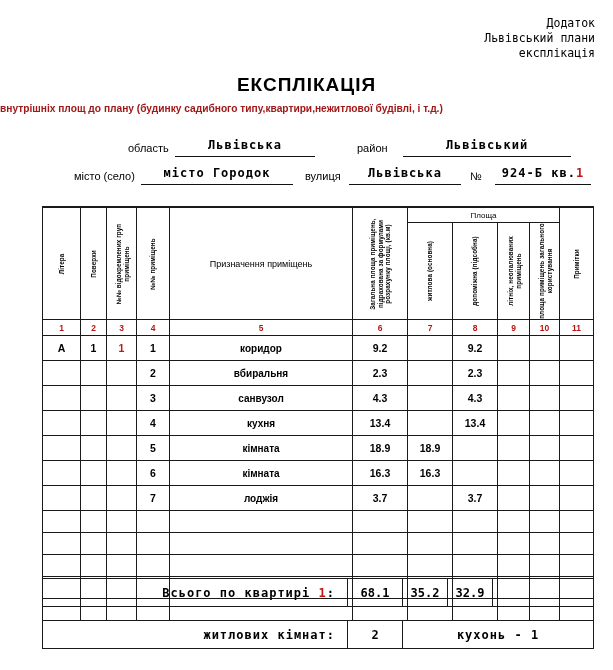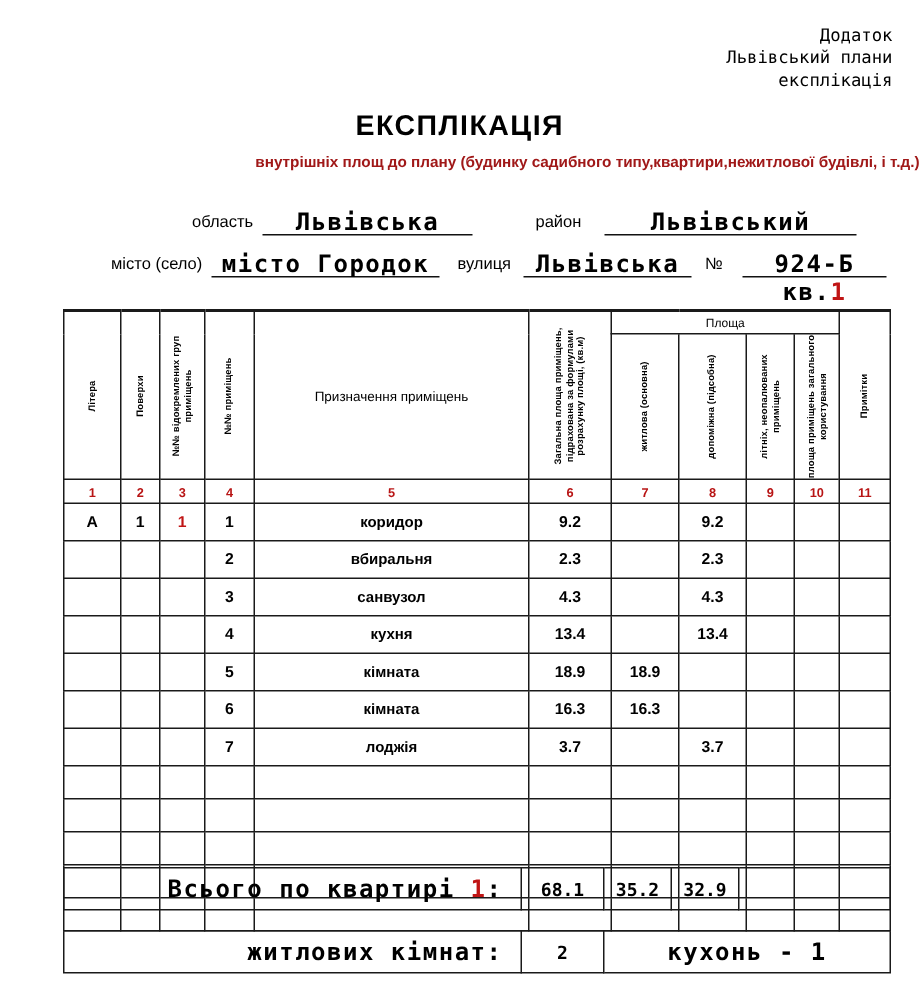--- a/index.html
+++ b/index.html
@@ -37,21 +37,21 @@
     text-align: center;
     font-size: 19px;
     font-weight: bold;
     letter-spacing: 1px;
   }
   .subtitle {
     position: absolute;
     top: 103px;
     left: 0;
     width: 613px;
-    text-align: right;
+    text-align: left;
     color: #a01818;
     font-size: 10.2px;
     font-weight: bold;
   }
 
   
   .addr-row {
     position: absolute;
     left: 0;
     width: 599px;
@@ -65,21 +65,21 @@
     font-size: 11px;
     top: 4px;
   }
   .fld {
     position: absolute;
     top: 0;
     height: 19px;
     border-bottom: 1.6px solid #111;
     text-align: center;
     font-family: "DejaVu Sans Mono", monospace;
-    font-size: 16px;
+    font-size: 12px;
     font-weight: bold;
     letter-spacing: 1px;
     padding-bottom: 1px;
     box-sizing: border-box;
   }
   .fld .red { color: #c01515; }
 
   
   .tbl {
     position: absolute;
@@ -153,21 +153,21 @@
     border-collapse: collapse;
     table-layout: fixed;
     border: 1.1px solid #1a1a1a;
   }
   .foot td {
     border: 1.1px solid #1a1a1a;
     height: 25px;
     text-align: center;
     vertical-align: middle;
     font-family: "DejaVu Sans Mono", monospace;
-    font-size: 16px;
+    font-size: 12px;
     font-weight: bold;
     letter-spacing: 1px;
   }
   .foot td.lab { text-align: right; padding-right: 12px; border-left: none; }
   .foot td.blank { border-right: none; }
   .foot .red { color: #c01515; }
   #totals-row { top: 578px; }
   #rooms-row  { top: 620px; }
   .foot td.val { font-size: 12px; letter-spacing: 0; }
   .foot td.note { text-align: center; }

